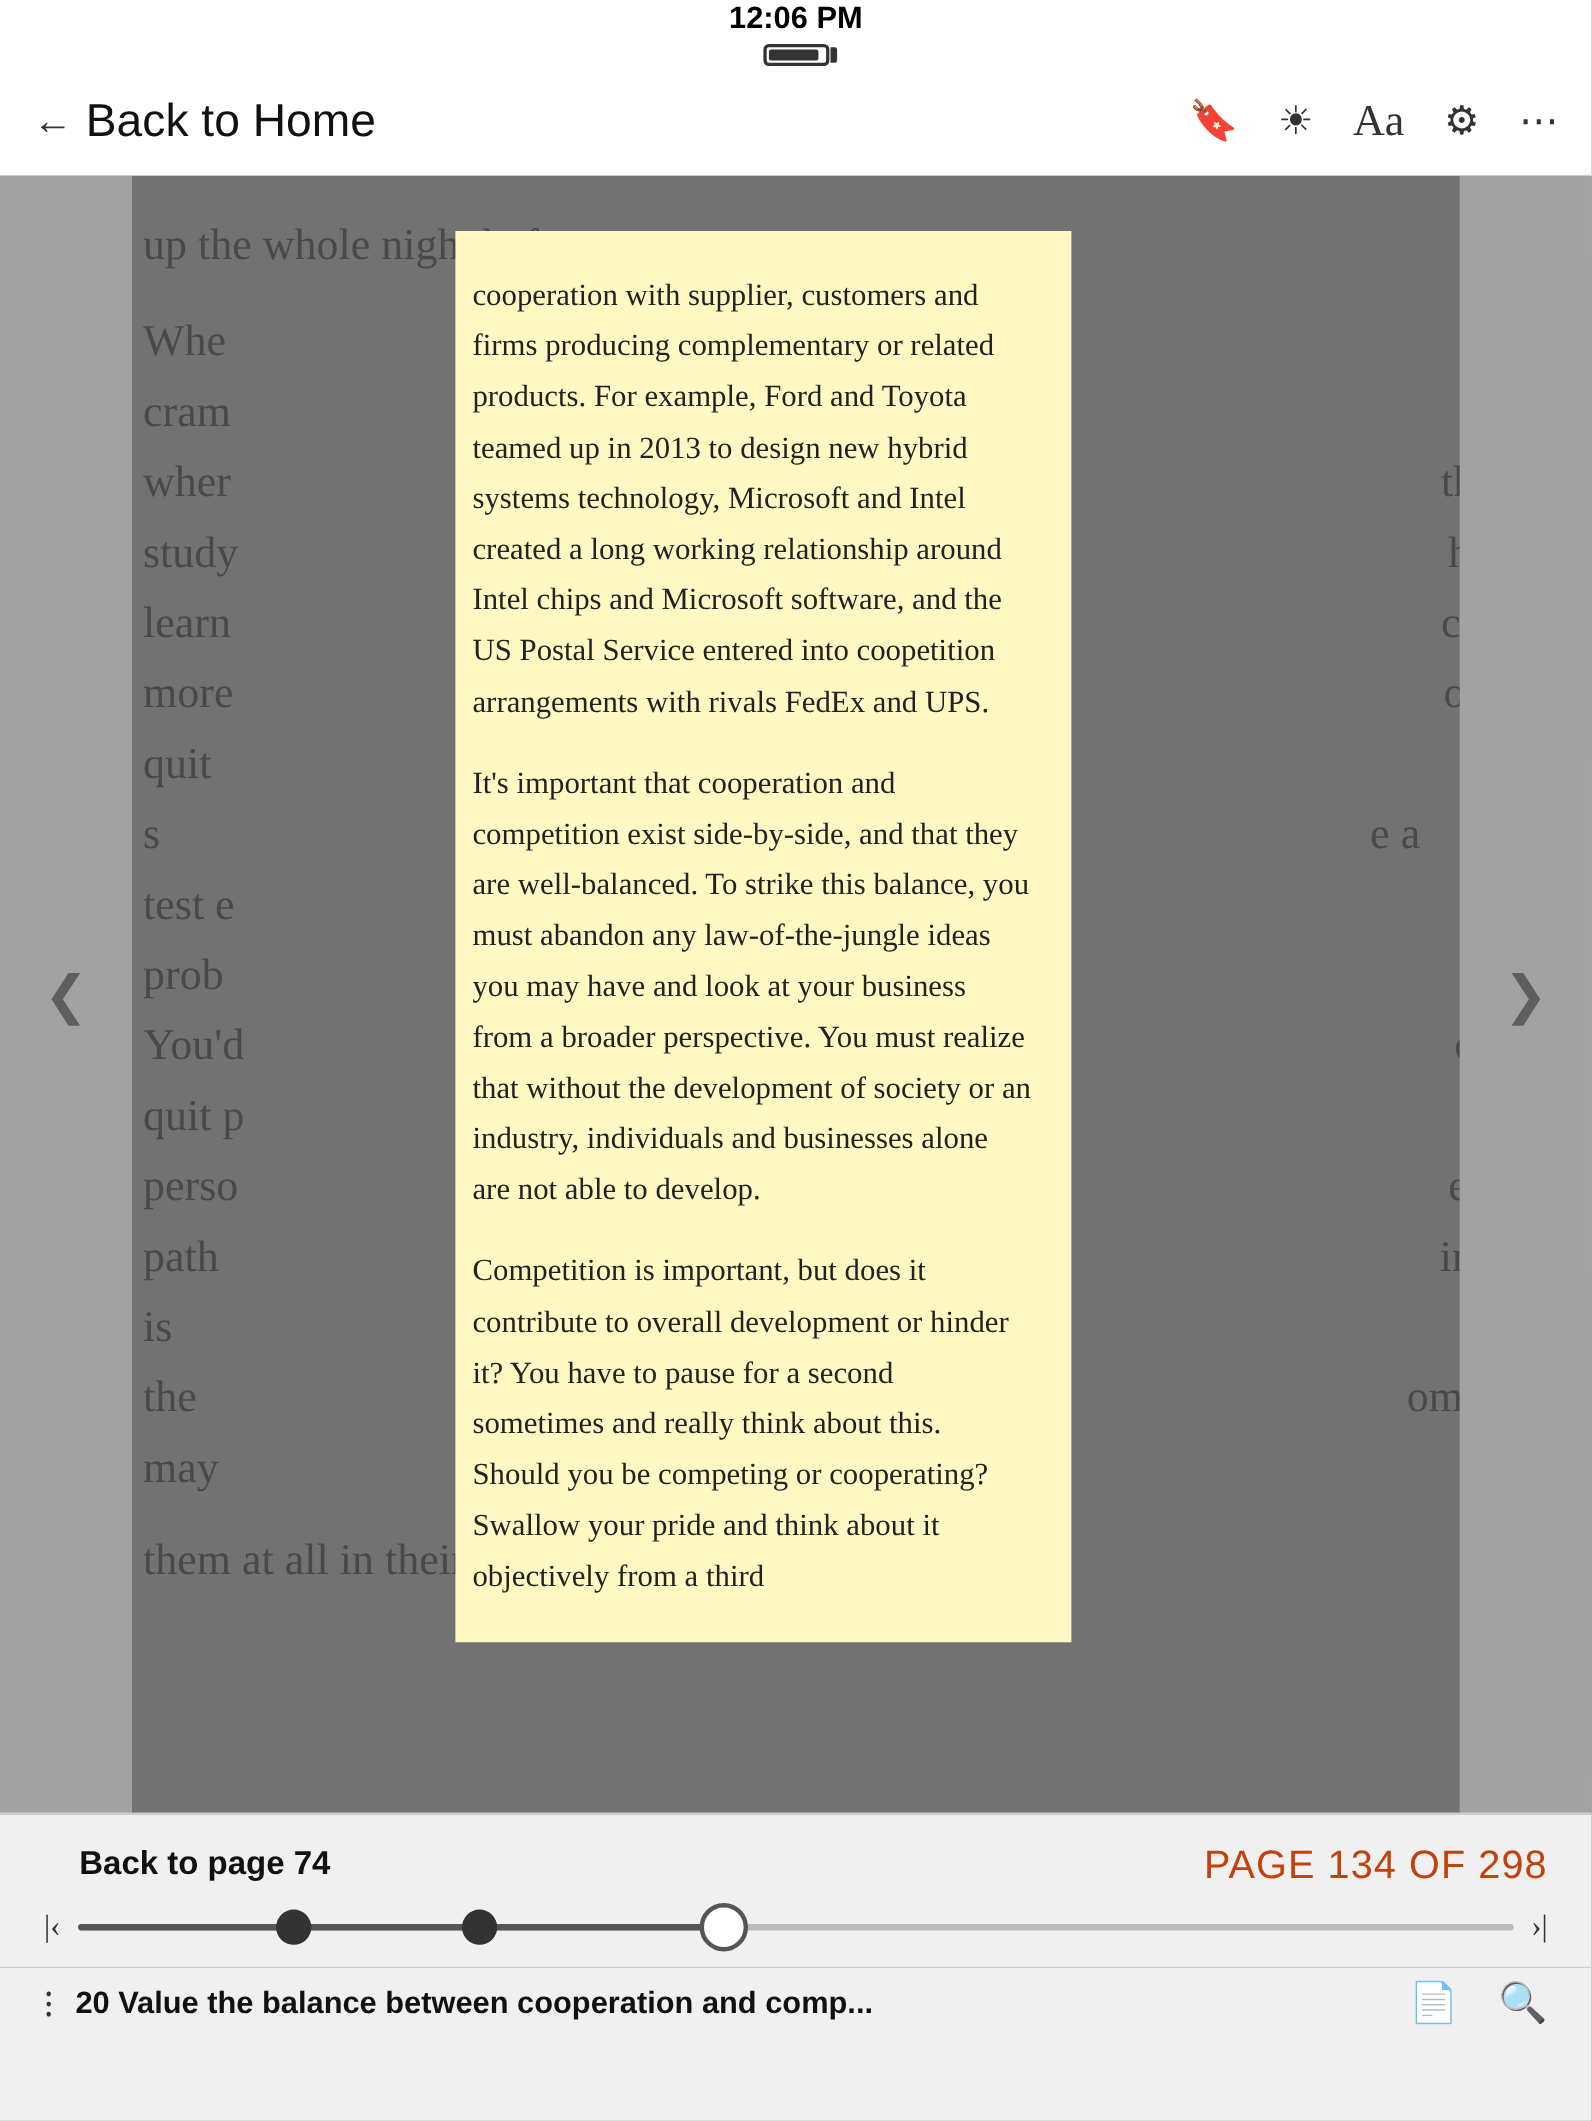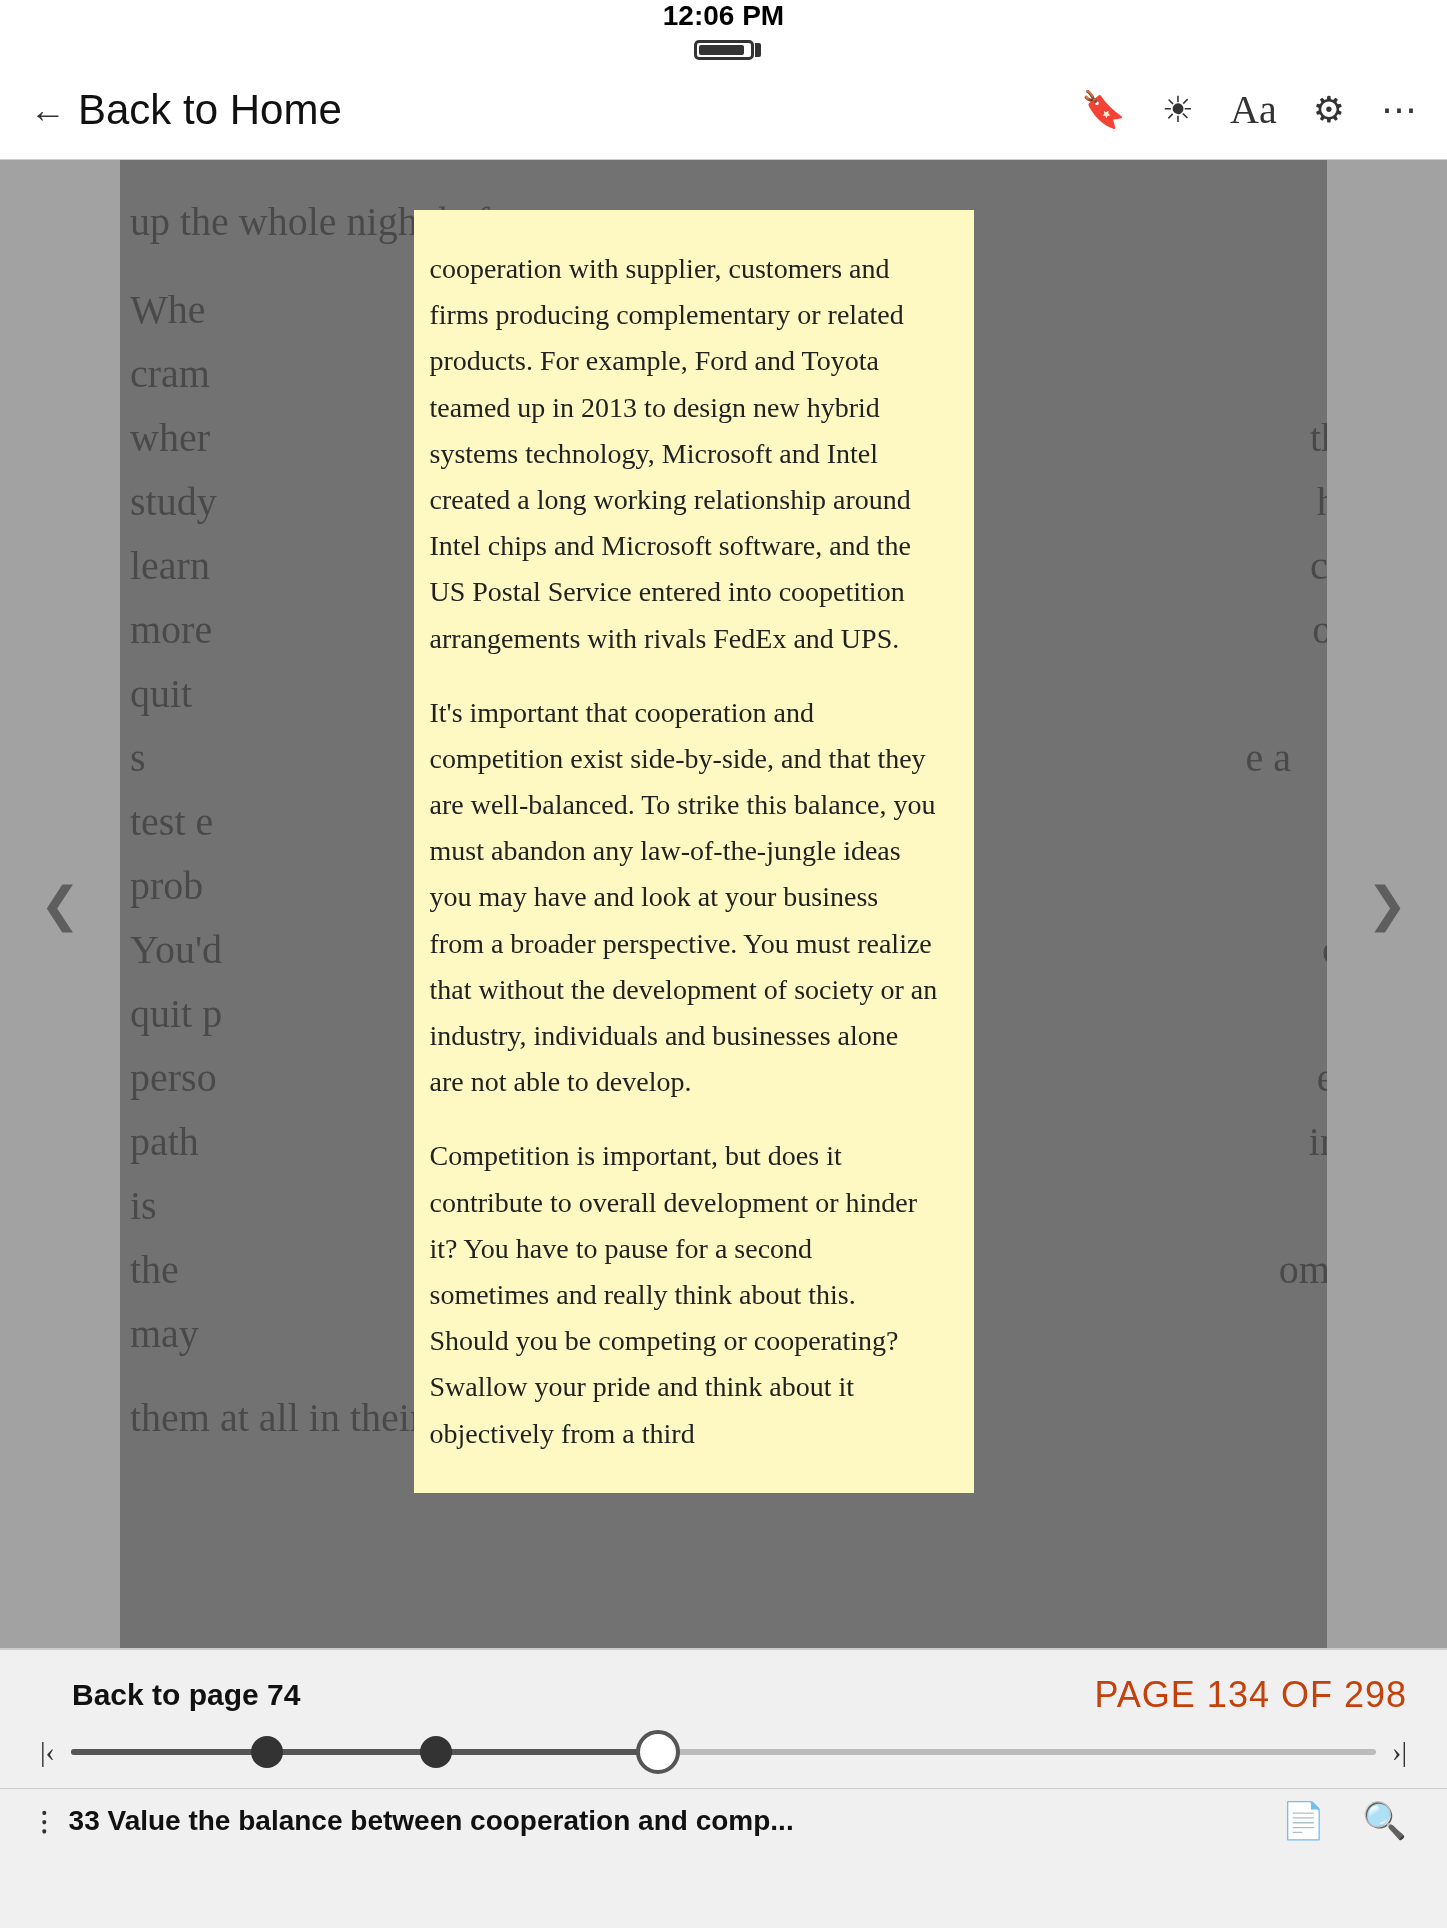--- a/index.html
+++ b/index.html
@@ -445,20 +445,20 @@
       <div class="slider-thumb-1"></div>
       <div class="slider-thumb-2"></div>
       <div class="slider-thumb-3"></div>
     </div>
     <span class="slider-edge-icon">›|</span>
   </div>
 
   <div class="bottom-toolbar">
     <div class="chapter-title">
       <span class="list-icon">⁝</span>
-      <span class="chapter-text">33 Value the balance between cooperation and comp...</span>
+      <span class="chapter-text">20 Value the balance between cooperation and comp...</span>
     </div>
     <div class="toolbar-icons">
       <span class="toolbar-icon">📄</span>
       <span class="toolbar-icon">🔍</span>
     </div>
   </div>
 </div>
 
 </body></html>

